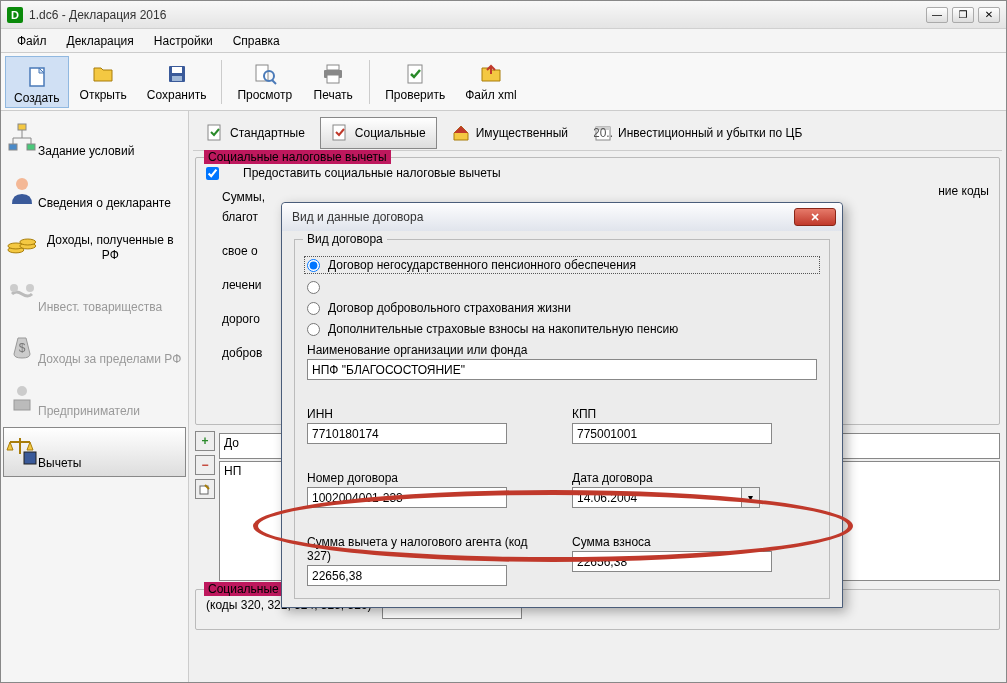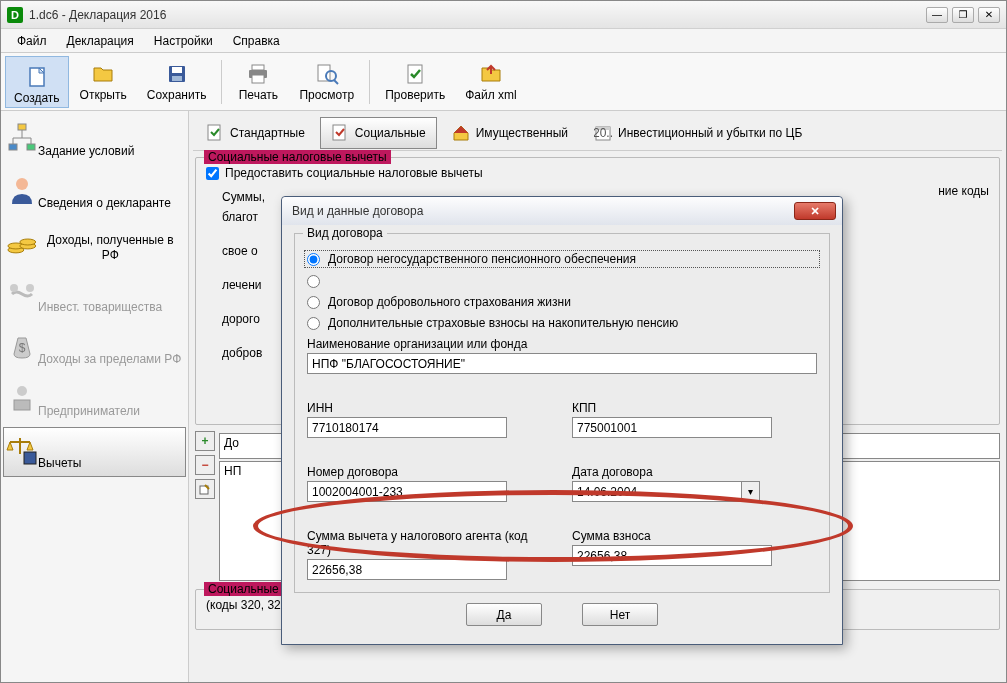--- a/index.html
+++ b/index.html
@@ -30,27 +30,27 @@
     .side-label { text-align: center; line-height: 1.2; }
     
     .main { flex: 1; padding: 4px; background: #f0f0f0; position: relative; }
     .subtabs { height: 36px; display: flex; align-items: center; gap: 4px; padding: 2px; border-bottom: 1px solid #ccc; }
     .subtab { display: flex; align-items: center; padding: 6px 10px; border: 1px solid transparent; cursor: pointer; gap: 6px; }
     .subtab.active { border: 1px solid #888; background: linear-gradient(to bottom, #fff, #ddd); }
     .subtab-icon { width: 18px; height: 18px; }
     
     .group { border: 1px solid #bbb; margin: 6px 2px; padding: 8px 10px 10px 10px; position: relative; border-radius: 2px; }
     .group-title { position: absolute; top: -8px; left: 8px; background: #be185d; padding: 0 4px; }
-    .checkbox-row { display: flex; align-items: center; gap: 6px; margin-bottom: 4px; }
+    .checkbox-row { display: flex; align-items: center; gap: 24px; margin-bottom: 4px; }
     .field-row { margin: 6px 0; }
     .label-col { width: 60px; padding-left: 16px; }
     
     .small-btn { width: 20px; height: 20px; border: 1px solid #888; background: #eee; cursor: pointer; display: flex; align-items: center; justify-content: center; font-weight: bold; }
     
-    .modal-overlay { position: absolute; left: 280px; top: 195px; z-index: 100; }
+    .modal-overlay { position: absolute; left: 280px; top: 201px; z-index: 100; }
     .modal { width: 562px; background: #ececec; border: 1px solid #4a5d7a; box-shadow: 4px 4px 12px rgba(0,0,0,0.3); border-radius: 4px 4px 0 0; }
     .modal-titlebar { height: 28px; background: linear-gradient(to bottom, #fdfdfe, #e0e4ec); display: flex; align-items: center; padding: 0 6px; border-radius: 4px 4px 0 0; }
     .modal-title { flex: 1; color: #333; padding-left: 4px; }
     .modal-close { width: 42px; height: 18px; background: linear-gradient(to bottom, #e67a6a, #c0392b); border: 1px solid #8a2618; border-radius: 3px; color: #fff; display: flex; align-items: center; justify-content: center; cursor: pointer; font-size: 11px; font-weight: bold; }
     .modal-body { padding: 8px 12px; }
     .fieldset { border: 1px solid #bbb; padding: 10px 12px 12px 12px; position: relative; }
     .fieldset-title { position: absolute; top: -8px; left: 8px; background: #ececec; padding: 0 4px; }
     .radio-row { display: flex; align-items: center; gap: 8px; margin: 7px 0; }
     .radio-row input { margin: 0; }
     .radio-row.sel { border: 1px dotted #555; padding: 1px 2px; margin: 6px -3px; }
@@ -110,33 +110,33 @@
       <svg class="tool-icon" viewBox="0 0 24 24">
           <rect x="4" y="4" width="16" height="16" fill="#3a5a9a" rx="1"></rect>
           <rect x="7" y="5" width="10" height="6" fill="#fff"></rect>
           <rect x="7" y="14" width="10" height="5" fill="#a0b8d8"></rect>
         </svg>
       <span>Сохранить</span>
     </div>
     <div class="tool-sep"></div>
     <div class="tool-btn">
       <svg class="tool-icon" viewBox="0 0 24 24">
+          <rect x="3" y="3" width="12" height="16" fill="#fff" stroke="#888"></rect>
+          <circle cx="16" cy="14" r="5" fill="none" stroke="#4a7ab8" stroke-width="2"></circle>
+          <line x1="19" y1="18" x2="23" y2="22" stroke="#4a7ab8" stroke-width="2"></line>
+        </svg>
+      <span>Просмотр</span>
+    </div>
+    <div class="tool-btn">
+      <svg class="tool-icon" viewBox="0 0 24 24">
           <rect x="6" y="3" width="12" height="5" fill="#fff" stroke="#888"></rect>
           <rect x="3" y="8" width="18" height="8" fill="#888" rx="1"></rect>
           <rect x="6" y="13" width="12" height="8" fill="#fff" stroke="#888"></rect>
         </svg>
       <span>Печать</span>
-    </div>
-    <div class="tool-btn">
-      <svg class="tool-icon" viewBox="0 0 24 24">
-          <rect x="3" y="3" width="12" height="16" fill="#fff" stroke="#888"></rect>
-          <circle cx="16" cy="14" r="5" fill="none" stroke="#4a7ab8" stroke-width="2"></circle>
-          <line x1="19" y1="18" x2="23" y2="22" stroke="#4a7ab8" stroke-width="2"></line>
-        </svg>
-      <span>Просмотр</span>
     </div>
     <div class="tool-sep"></div>
     <div class="tool-btn">
       <svg class="tool-icon" viewBox="0 0 24 24">
           <rect x="5" y="3" width="14" height="18" fill="#fff" stroke="#888"></rect>
           <path d="M8 12 L11 15 L17 8" fill="none" stroke="#2a8a2a" stroke-width="2.5"></path>
         </svg>
       <span>Проверить</span>
     </div>
     <div class="tool-btn">
@@ -352,22 +352,18 @@
             <div class="col">
               <label class="lbl">Сумма вычета у налогового агента (код 327)</label>
               <input class="input input-sm" value="22656,38" style="">
             </div>
             <div class="col">
               <label class="lbl">Сумма взноса</label>
               <input class="input input-sm" value="22656,38" style="">
             </div>
           </div>
         </div>
-        <div class="modal-btns">
-          <button class="btn">Да</button>
-          <button class="btn">Нет</button>
-        </div>
       </div>
     </div>
   </div>
 
   <div class="red-ellipse"></div>
 </div>
 
 </body></html>

